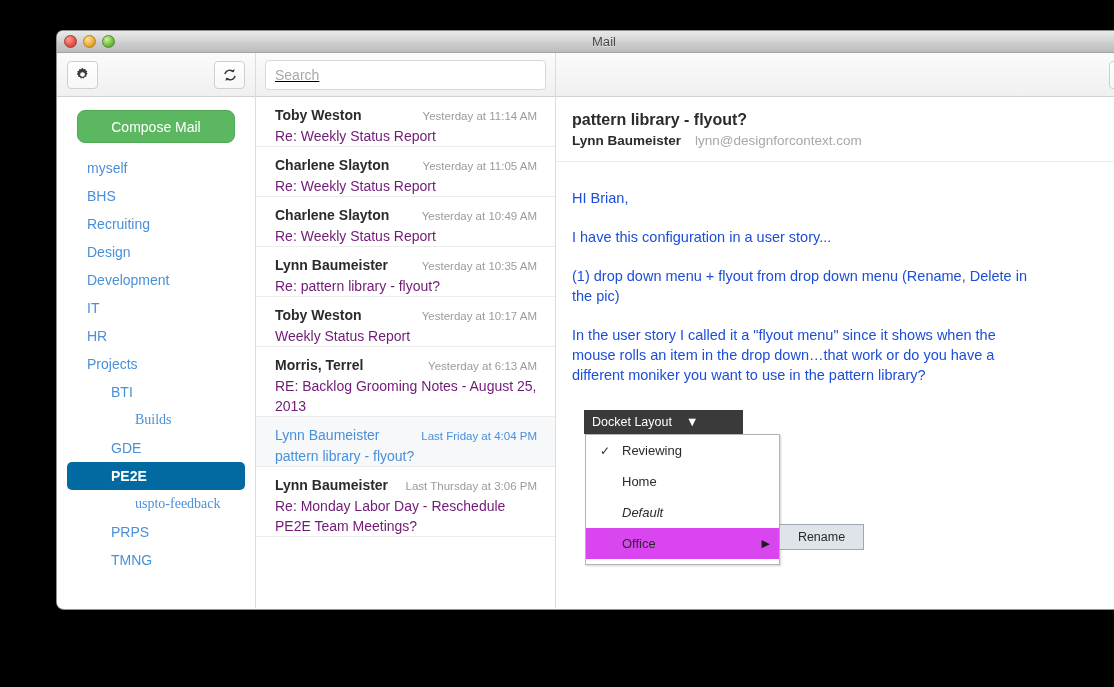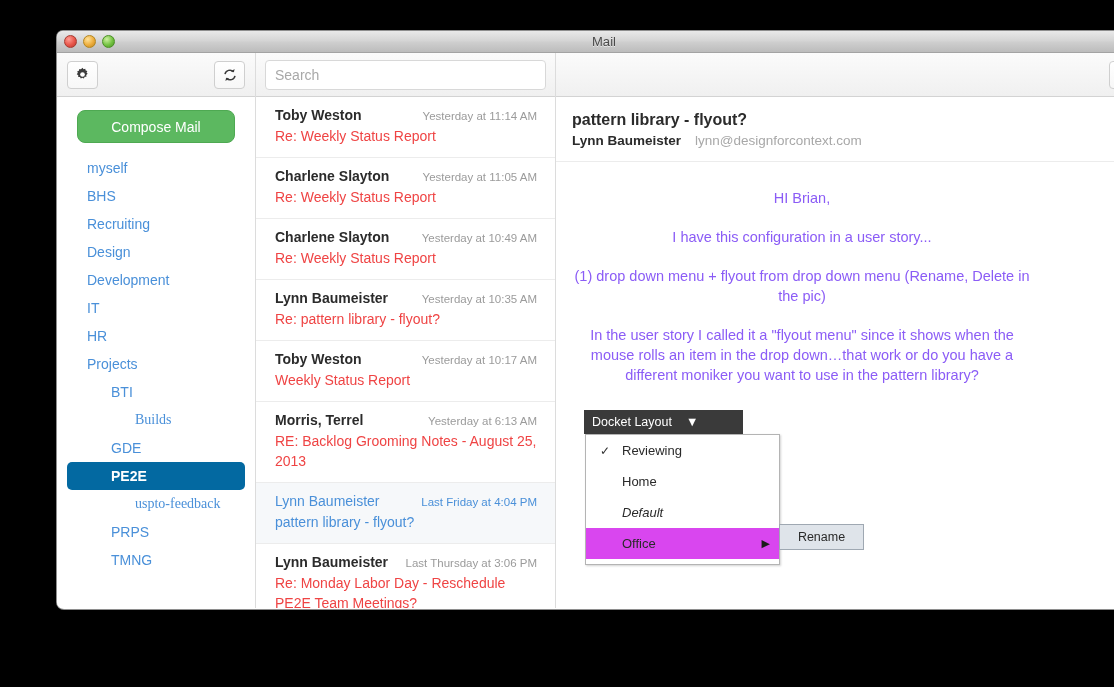--- a/index.html
+++ b/index.html
@@ -47,21 +47,21 @@
   
   .toolbar {
     position: relative;
     height: 44px;
     background: linear-gradient(to bottom, #fbfbfb 0%, #f0f0f0 100%);
     border-bottom: 1px solid #d3d3d3;
     display: flex; align-items: center;
   }
   .tb-seg { display: flex; align-items: center; height: 44px; }
   .seg-left  { width: 199px; padding: 0 10px; justify-content: space-between; border-right: 1px solid #dcdcdc; }
-  .seg-mid   { width: 300px; padding: 0 9px; border-right: 1px solid #dcdcdc; }
+  .seg-mid   { width: 300px; padding: 0 9px; border-right: 1px solid #dcdcdc; text-decoration: underline; }
   .seg-right { flex: 1; padding: 0 11px; justify-content: flex-end; }
 
   .btn {
     width: 31px; height: 28px;
     background: linear-gradient(to bottom, #ffffff 0%, #f7f7f7 100%);
     border: 1px solid #cfcfcf;
     border-radius: 4px;
     display: flex; align-items: center; justify-content: center;
     cursor: pointer;
   }
@@ -115,44 +115,44 @@
   .folder.selected { background: #0369a1; color: #ffffff; font-weight: bold; }
 
   
   .msglist {
     width: 300px;
     background: #fff;
     border-right: 1px solid #dcdcdc;
     overflow: hidden;
   }
   .msg {
-    padding: 10px 18px 11px 19px;
+    padding: 10px 18px 0 19px;
     border-bottom: 1px solid #ececec;
     cursor: pointer;
   }
   .msg.selected { background: #f6f8fa; }
   .msg-top { display: flex; align-items: baseline; justify-content: space-between; gap: 6px; }
   .msg-from { font-size: 14px; font-weight: bold; color: #2b2b2b; white-space: nowrap; }
   .msg-date { font-size: 11.5px; color: #9b9b9b; white-space: nowrap; }
-  .msg-subj { font-size: 14px; color: #ef4444; margin-top: 3px; line-height: 20px; }
+  .msg-subj { font-size: 14px; color: #701a75; margin-top: 3px; line-height: 20px; }
   .msg.selected .msg-from,
   .msg.selected .msg-date,
   .msg.selected .msg-subj { color: #4a90d9; font-weight: normal; }
 
   
   .reader { flex: 1; background: #fff; overflow: hidden; position: relative; }
   .reader-head { padding: 14px 16px 13px 16px; border-bottom: 1px solid #ececec; }
   .rd-subject { font-size: 16px; color: #2b2b2b; font-weight: bold; margin-bottom: 4px; }
   .rd-line { display: flex; align-items: baseline; gap: 14px; }
   .rd-sender { font-size: 13.5px; font-weight: bold; color: #2b2b2b; }
   .rd-email { font-size: 13.5px; color: #a8a8a8; }
   .reader-body { padding: 26px 16px 0 16px; }
   .para {
-    font-size: 14.5px; color: #8b5cf6; line-height: 20px;
-    margin-bottom: 19px; max-width: 460px; text-align: center;
+    font-size: 14.5px; color: #1d4ed8; line-height: 20px;
+    margin-bottom: 19px; max-width: 460px;
   }
 
   
   .embed { position: relative; margin-top: 20px; width: 300px; height: 160px; }
   .dd-button {
     position: absolute; left: 12px; top: 5px;
     width: 159px; height: 24px;
     background: #3a3a3a;
     color: #ffffff; font-size: 12.5px;
     display: flex; align-items: center; gap: 14px;

